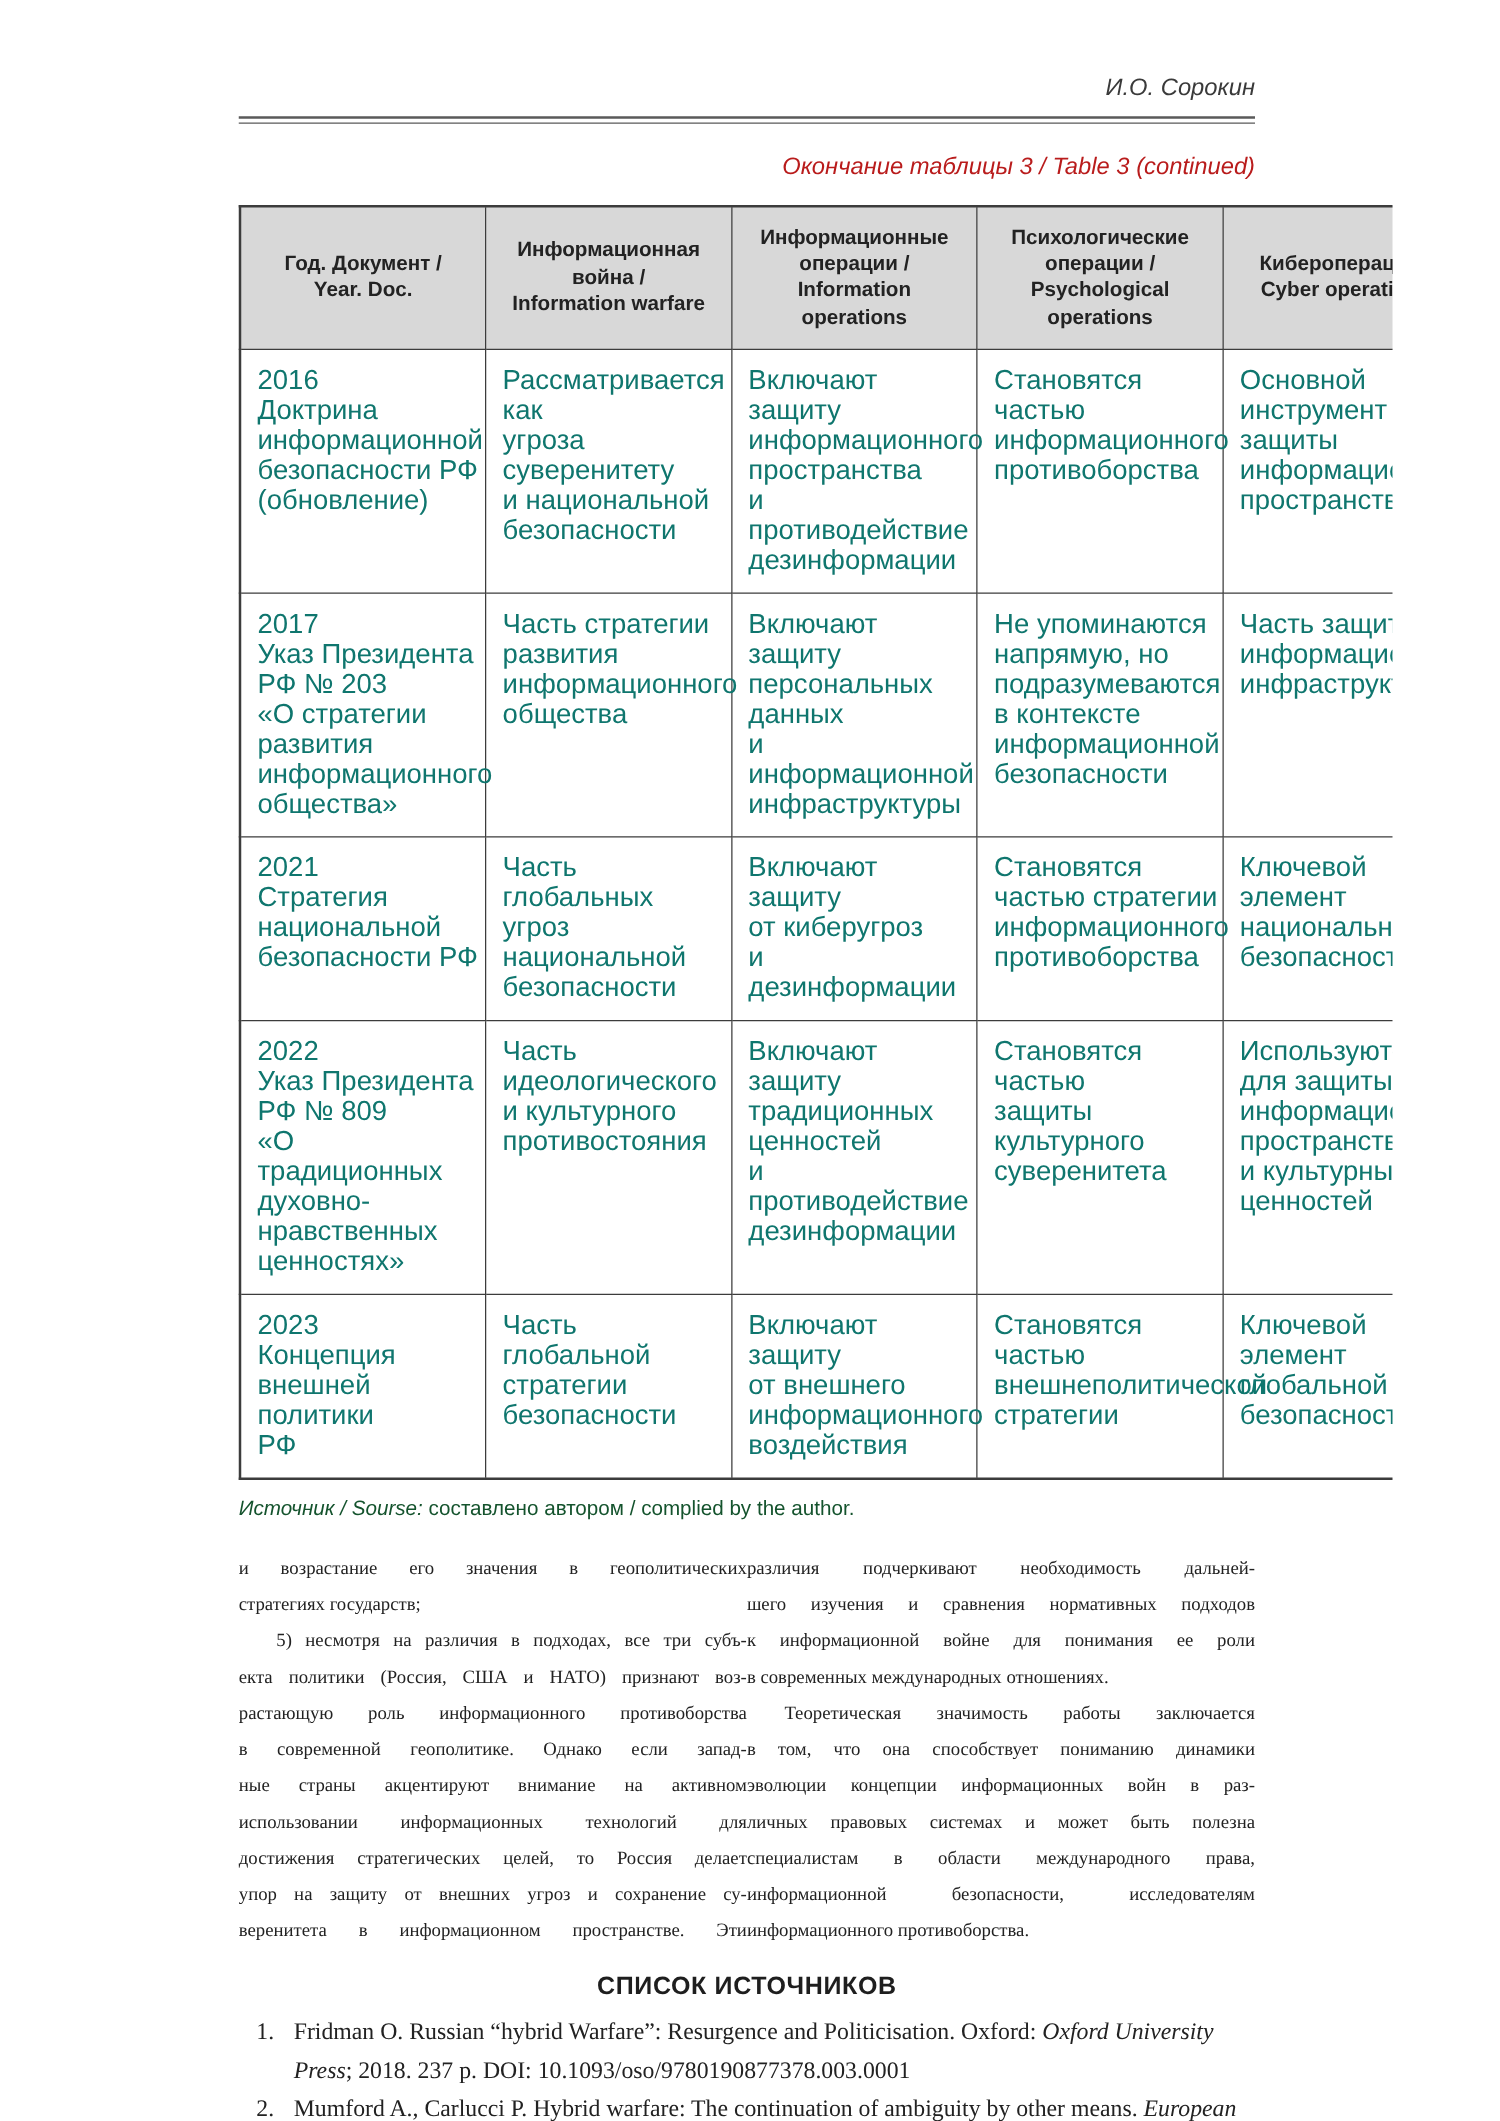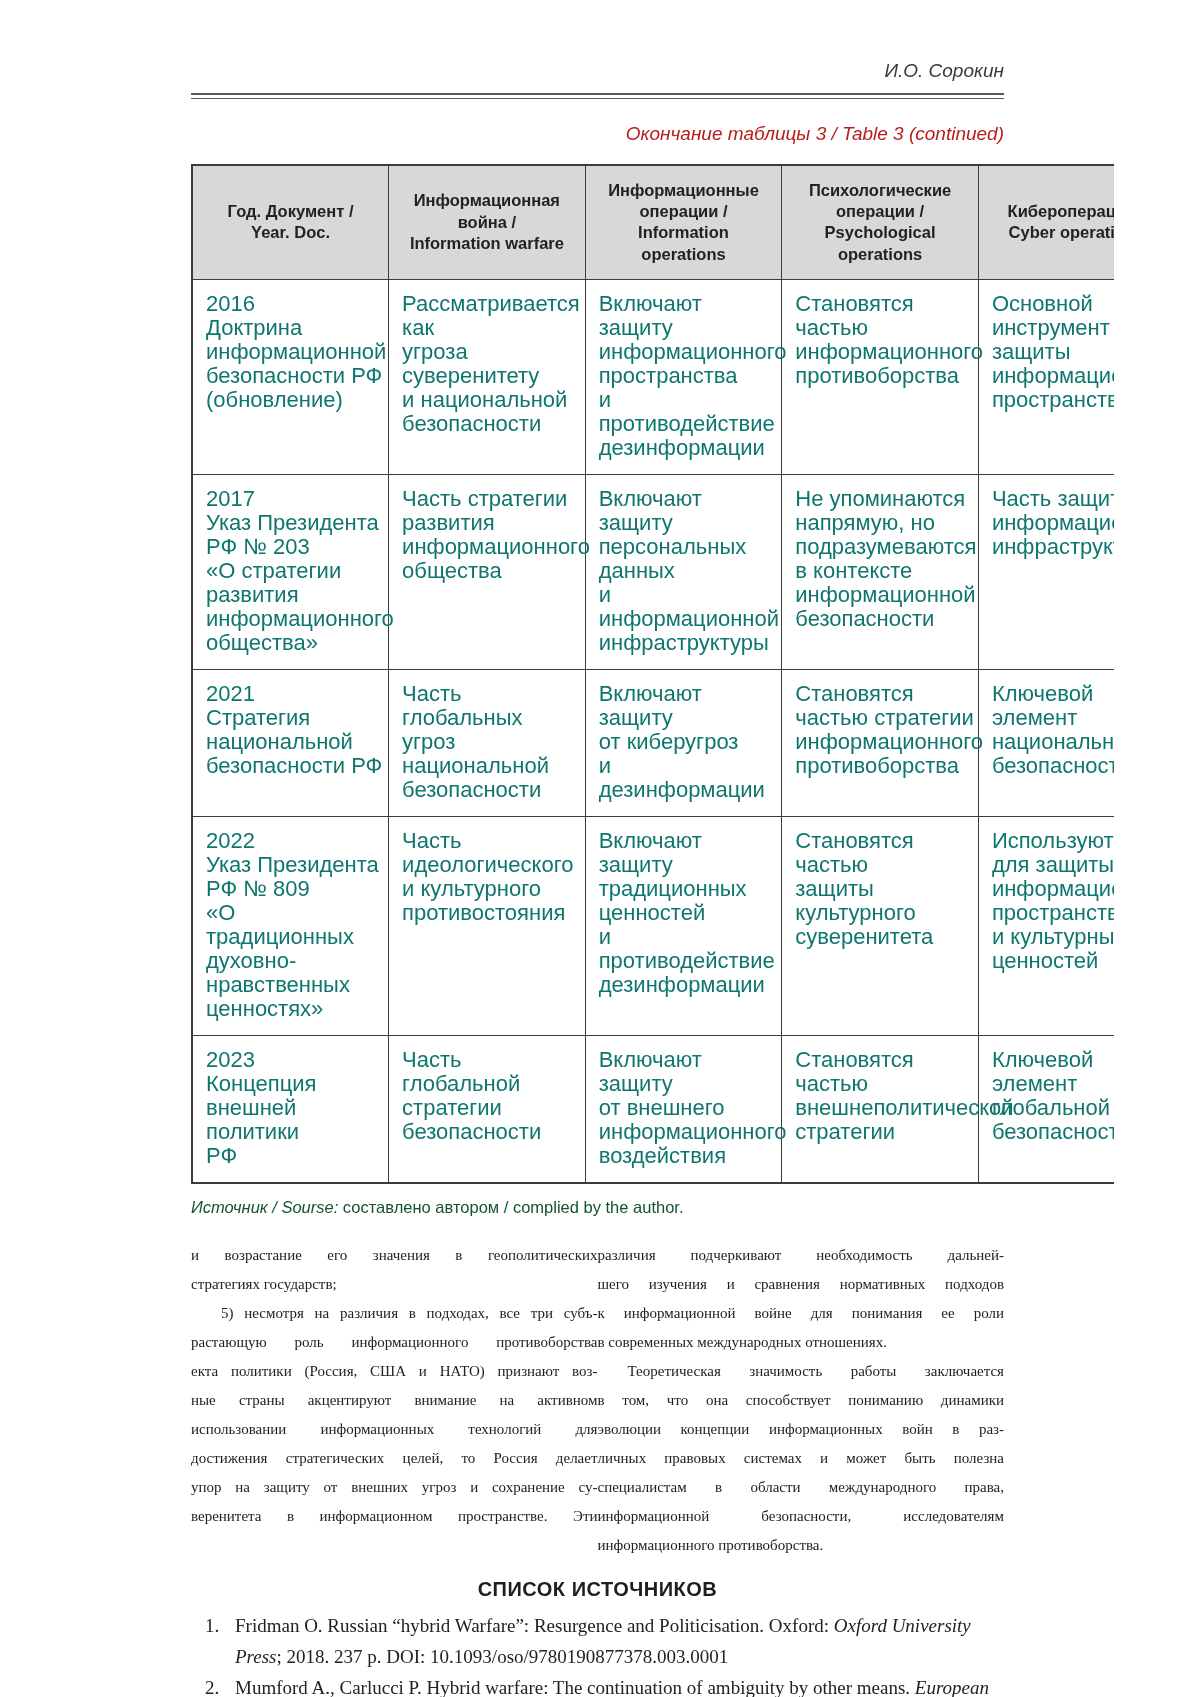--- a/index.html
+++ b/index.html
@@ -275,22 +275,23 @@
   </div>
 
   <div class="body-columns">
     <div class="bcol">
         <div class="para">
           <div class="line">и возрастание его значения в геополитических</div>
           <div class="line lastline">стратегиях государств;</div>
         </div>
         <div class="para">
           <div class="line indent">5) несмотря на различия в подходах, все три субъ-</div>
+          <div class="line">екта политики (Россия, США и НАТО) признают воз-</div>
           <div class="line">растающую роль информационного противоборства</div>
-          <div class="line">екта политики (Россия, США и НАТО) признают воз-</div>
+          <div class="line">в современной геополитике. Однако если запад-</div>
           <div class="line">ные страны акцентируют внимание на активном</div>
           <div class="line">использовании информационных технологий для</div>
           <div class="line">достижения стратегических целей, то Россия делает</div>
           <div class="line">упор на защиту от внешних угроз и сохранение су-</div>
           <div class="line">веренитета в информационном пространстве. Эти</div>
         </div>
       </div>
     <div class="bcol">
         <div class="para">
           <div class="line">различия подчеркивают необходимость дальней-</div>

